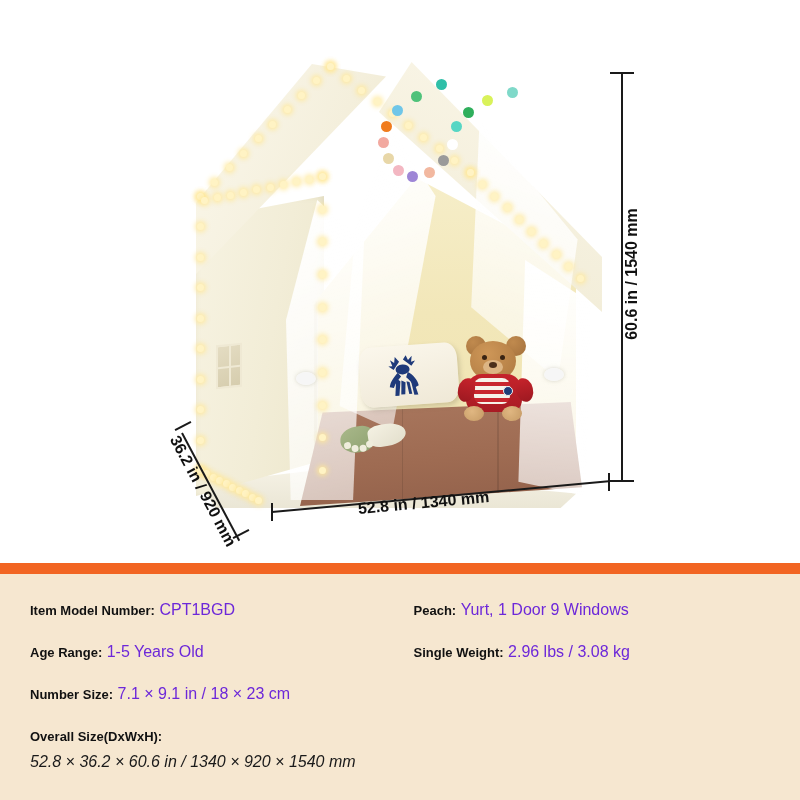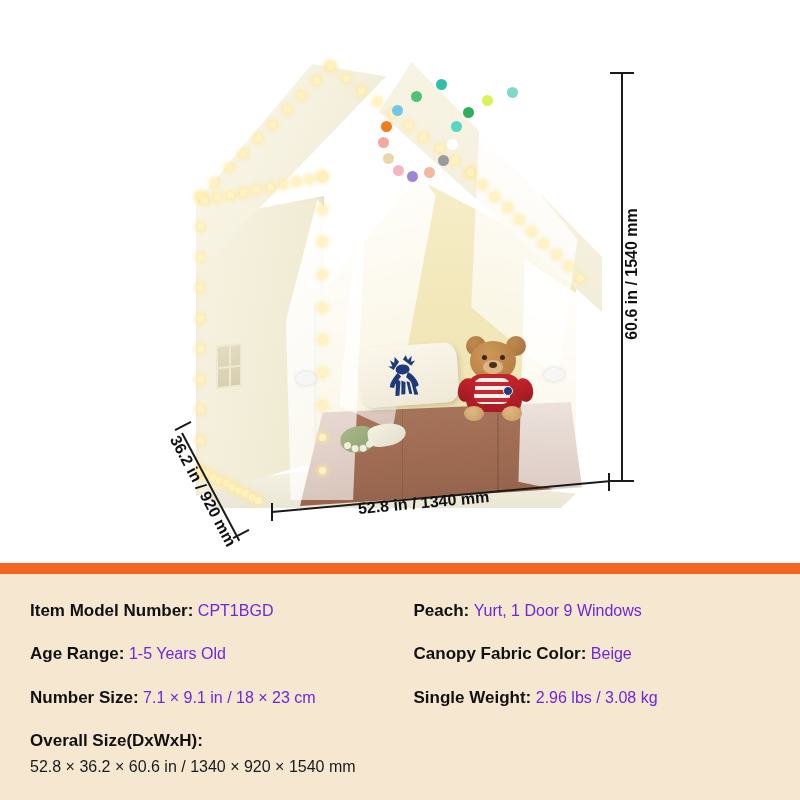--- a/index.html
+++ b/index.html
@@ -177,23 +177,23 @@
   
   #divider { position:absolute; left:0; top:563px; width:800px; height:11px; background:#F26522; }
   #specs {
     position:absolute; left:0; top:574px; width:800px; height:226px;
     background:#F6E7D0; padding:26px 28px 0 30px;
   }
   .spec-cols { display:flex; }
   .col-left  { width:398px; }
   .col-right { width:372px; }
   .spec-row { margin-bottom:22px; line-height:1.25; }
-  .spec-row .k { font-size:17px; font-weight:bold; color:#111; }
+  .spec-row .k { font-size:13px; font-weight:bold; color:#111; }
   .spec-row .v { font-size:16px; color:#6d28d9; }
-  .spec-row .v2 { display:block; font-size:16px; color:#1a1a1a; margin-top:6px; }
+  .spec-row .v2 { display:block; font-size:16px; color:#1a1a1a; margin-top:6px;font-style:italic; }
 </style>
 </head>
 <body>
 
 <div id="brand">
   <div class="wordmark">
     <span>VEVOR</span><span class="reg">®</span>
   </div>
   <div class="tagline">TOUGH TOOLS, HALF PRICE</div>
 </div>
@@ -388,20 +388,17 @@
             </div>
         <div class="spec-row">
               <span class="k">Overall Size(DxWxH):</span><span class="v2">52.8 × 36.2 × 60.6 in / 1340 × 920 × 1540 mm</span>
             </div>
       </div>
     <div class="col-right" id="spec-col-right">
         <div class="spec-row">
               <span class="k">Peach:</span> <span class="v">Yurt, 1 Door 9 Windows</span>
             </div>
         <div class="spec-row">
-              <span class="k">Canopy Fabric Color:</span> <span class="v">Beige</span>
-            </div>
-        <div class="spec-row">
               <span class="k">Single Weight:</span> <span class="v">2.96 lbs / 3.08 kg</span>
             </div>
       </div>
   </div>
 </div>
 
 </body></html>

